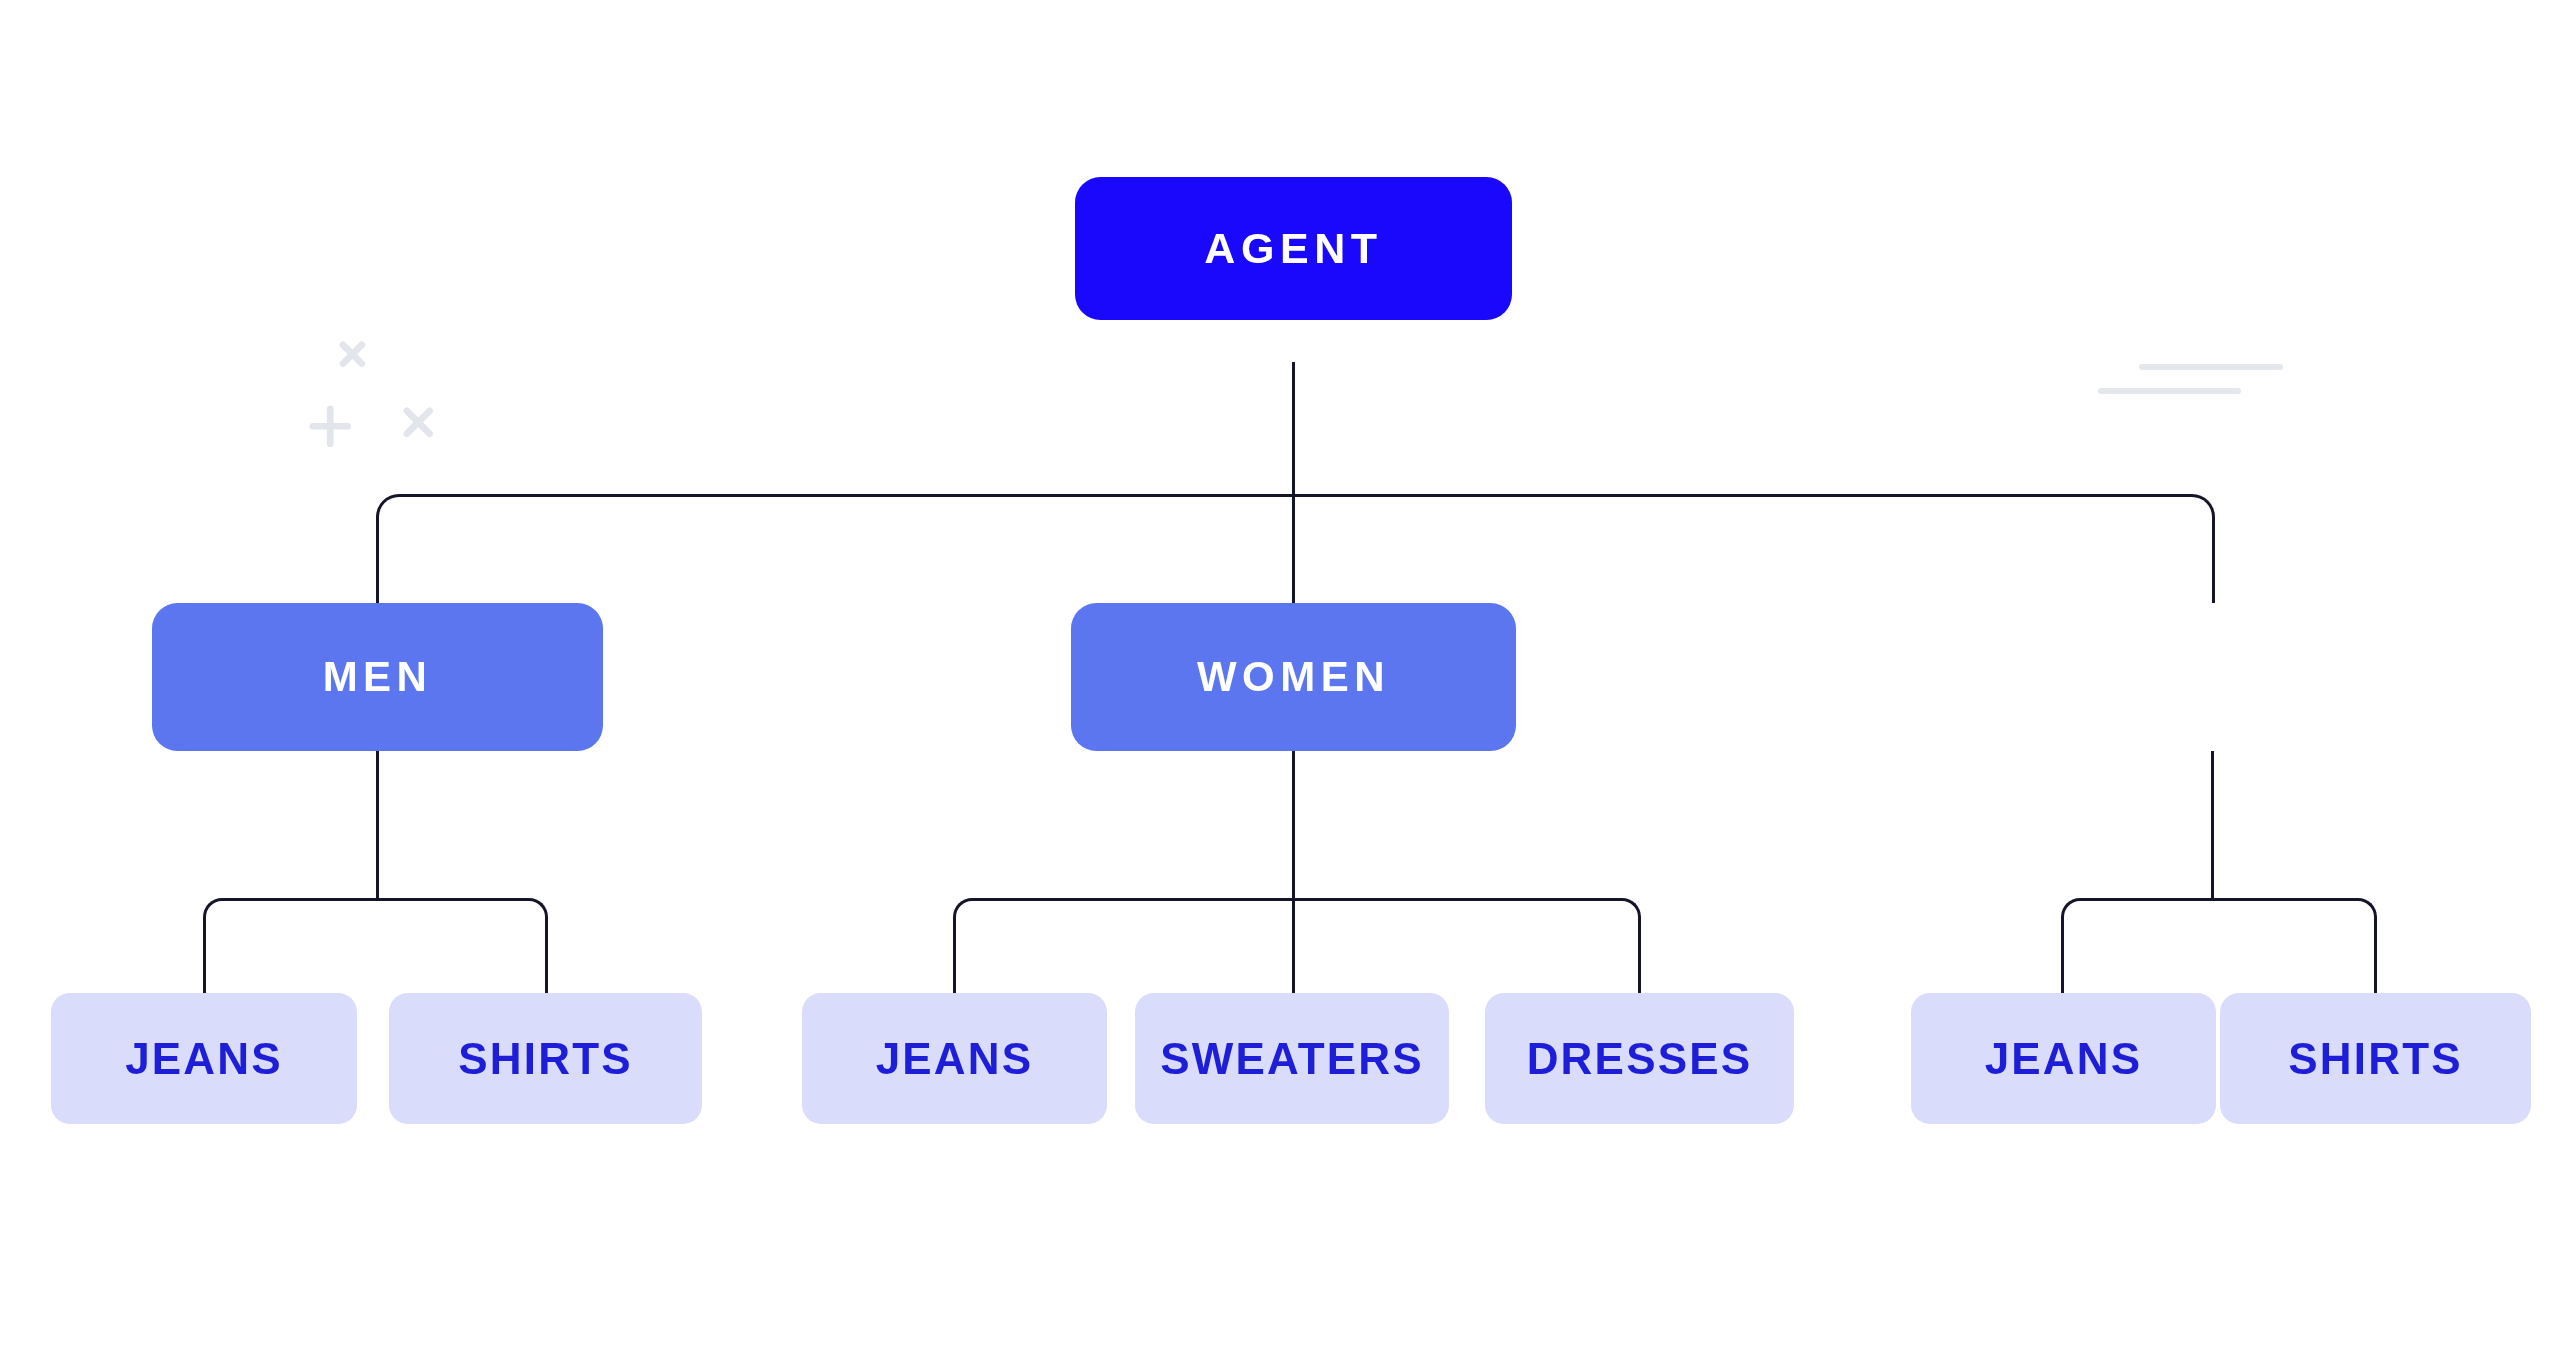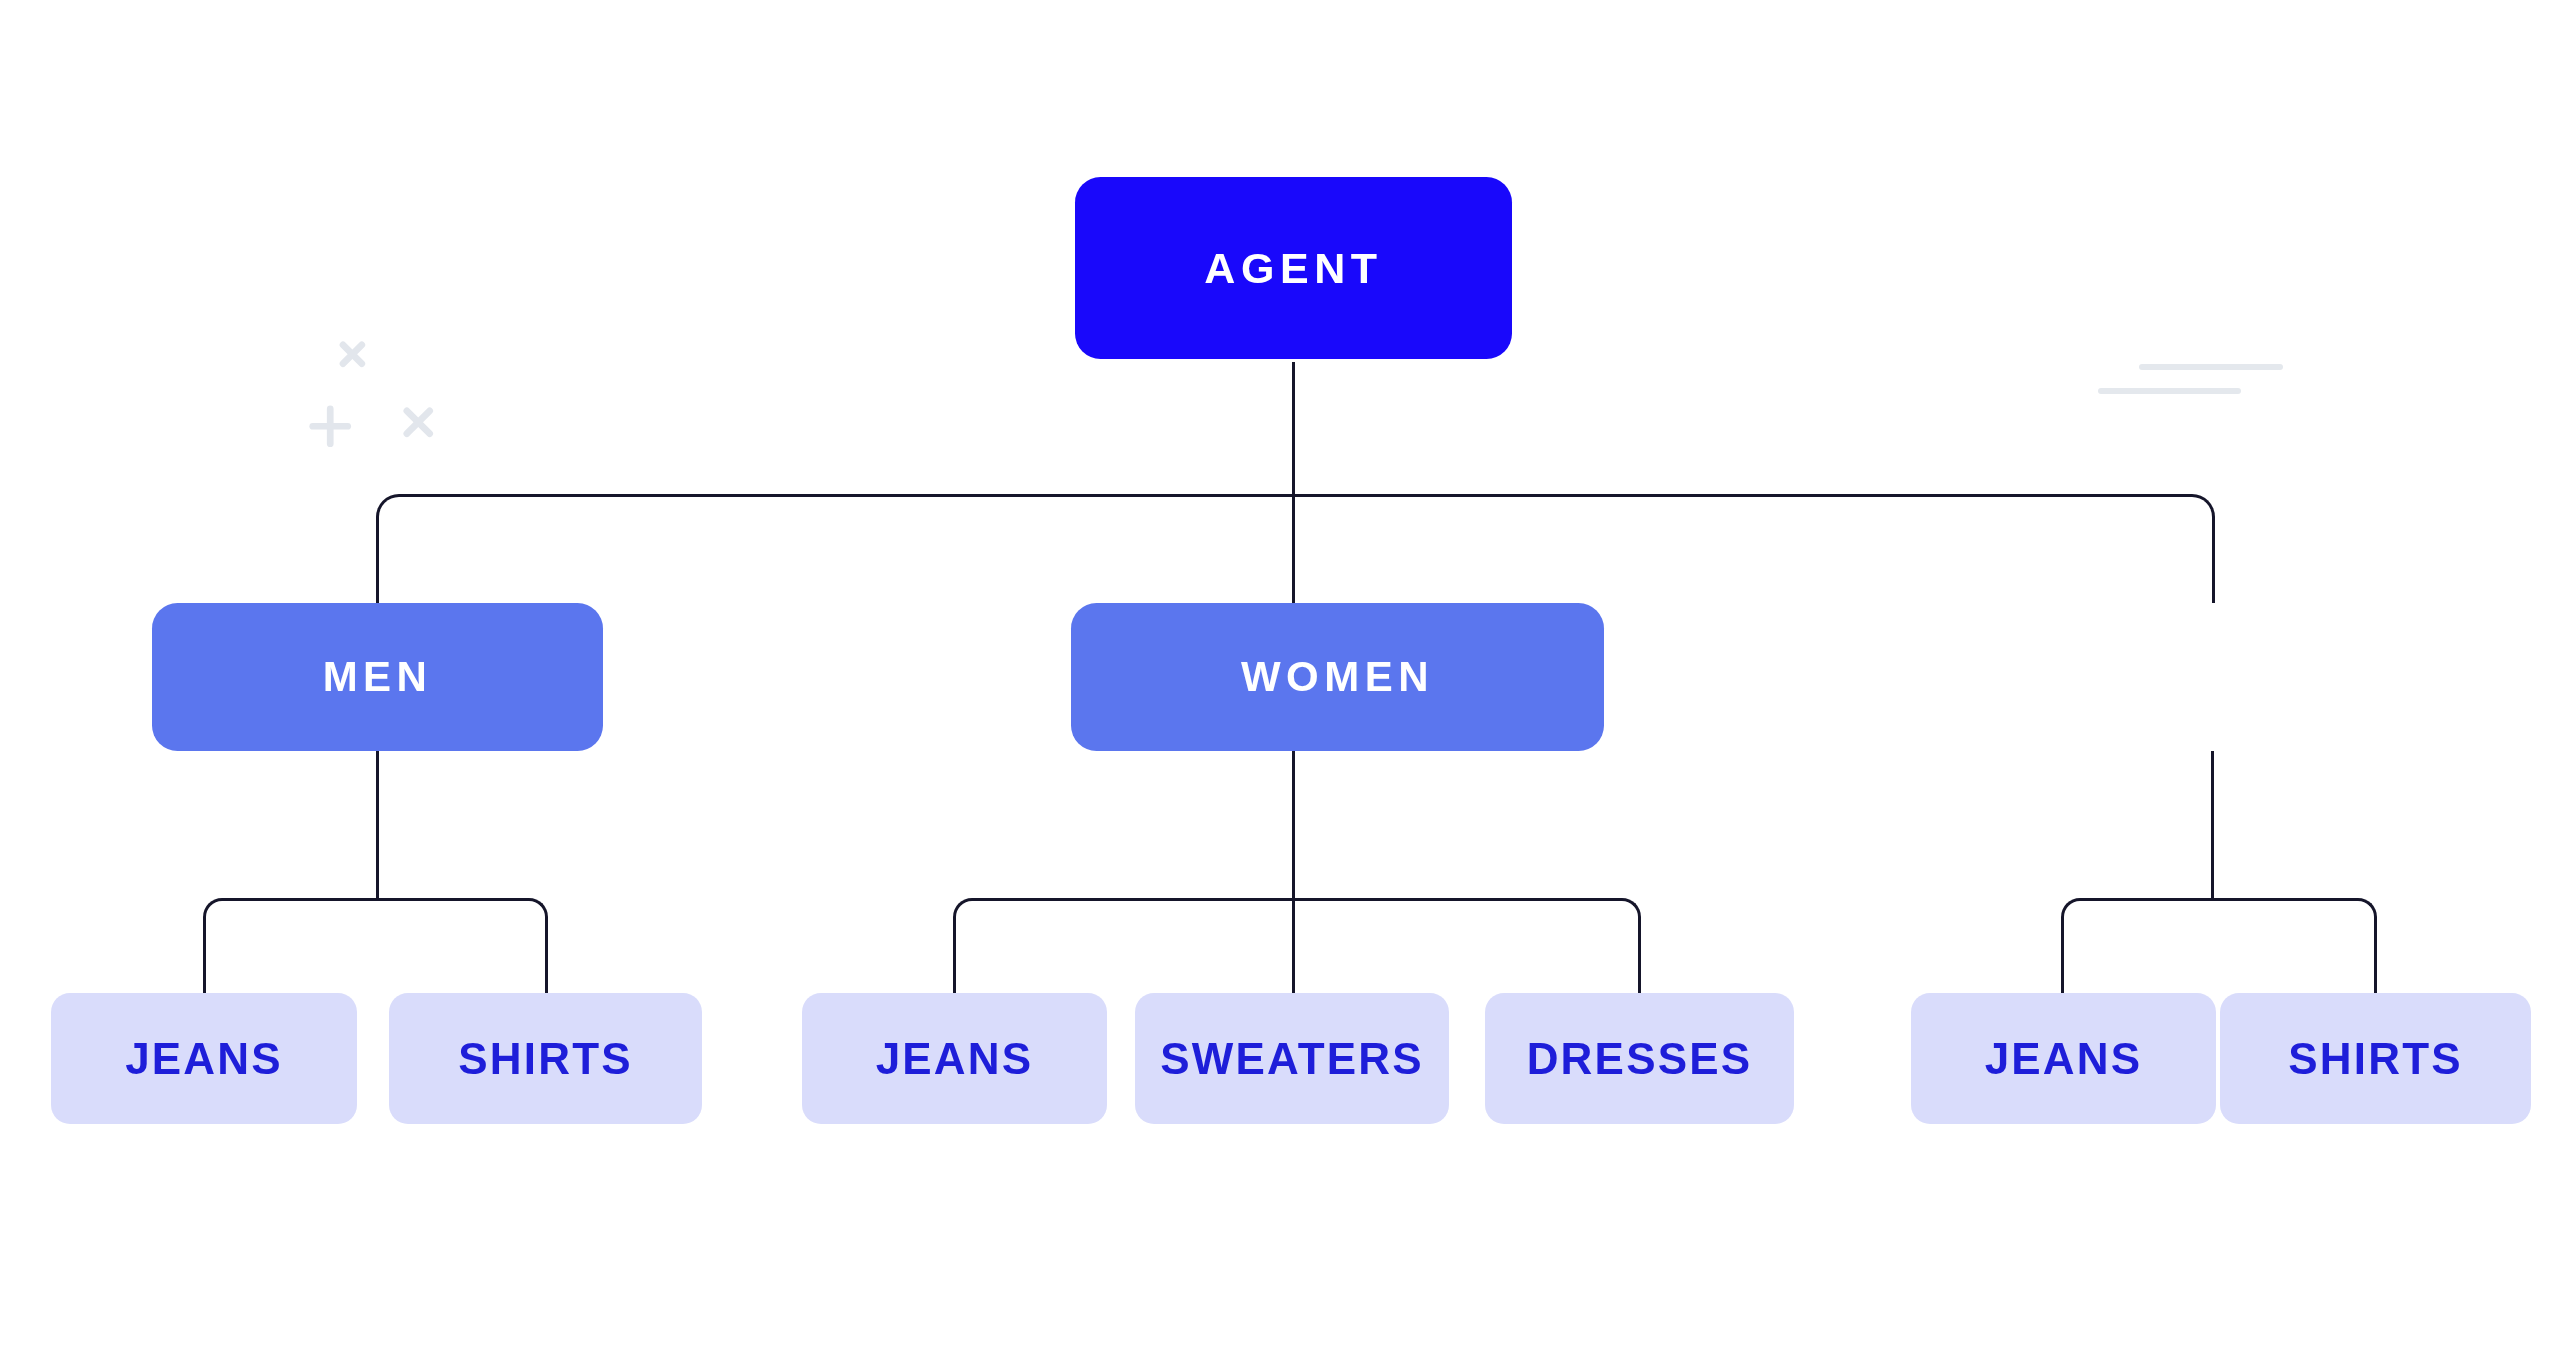--- a/index.html
+++ b/index.html
@@ -24,35 +24,35 @@
   
   .node{
     position:absolute;
     display:flex;align-items:center;justify-content:center;
     font-weight:700;
     z-index:3;
     box-sizing:border-box;
     cursor:default;
   }
   .node.root{
-    left:1075px;top:177px;width:437px;height:182px;
+    left:1075px;top:177px;width:437px;height:143px;
     background:var(--root-fill);
     border-radius:25.5px;
     color:var(--node-text);
     font-size:43px;letter-spacing:0.13em;
   }
   .node.category{
     top:603px;height:148px;
     background:var(--category-fill);
     border-radius:25.5px;
     color:var(--node-text);
     font-size:42px;letter-spacing:0.13em;
   }
   .node.cat-men{left:152px;width:451px;text-align:center;}
-  .node.cat-women{left:1071px;width:533px;}
+  .node.cat-women{left:1071px;width:445px;}
   .node.cat-kids{left:1990px;width:445px;}
   .node.item{
     top:993px;height:131px;
     background:var(--item-fill);
     border-radius:19px;
     color:var(--item-text);
     font-size:44px;letter-spacing:0.05em;
   }
   .node.item-men-jeans{left:51px;width:306px;}
   .node.item-men-shirts{left:389px;width:313px;align-items:center;}

